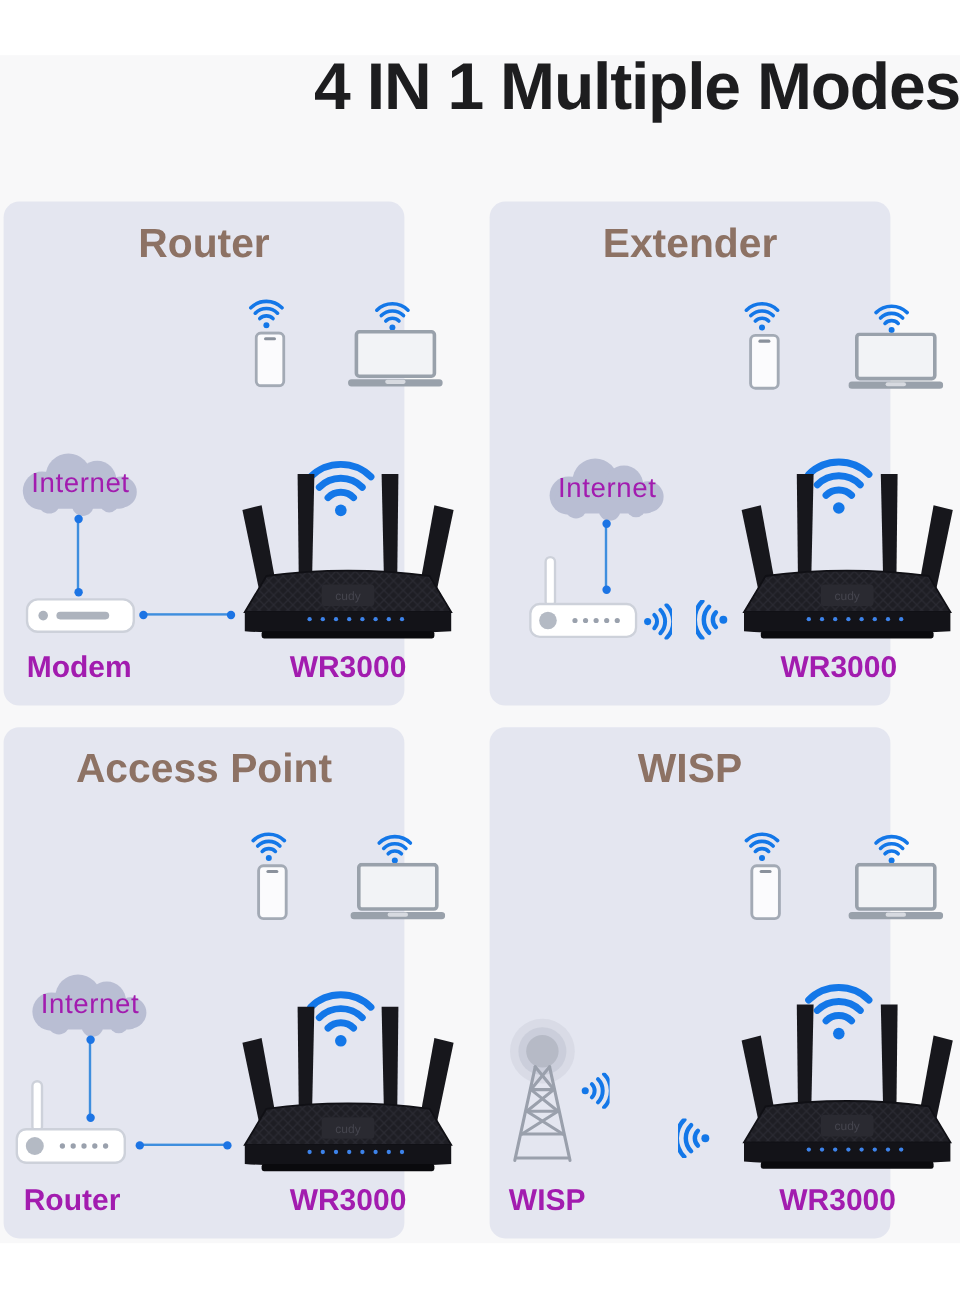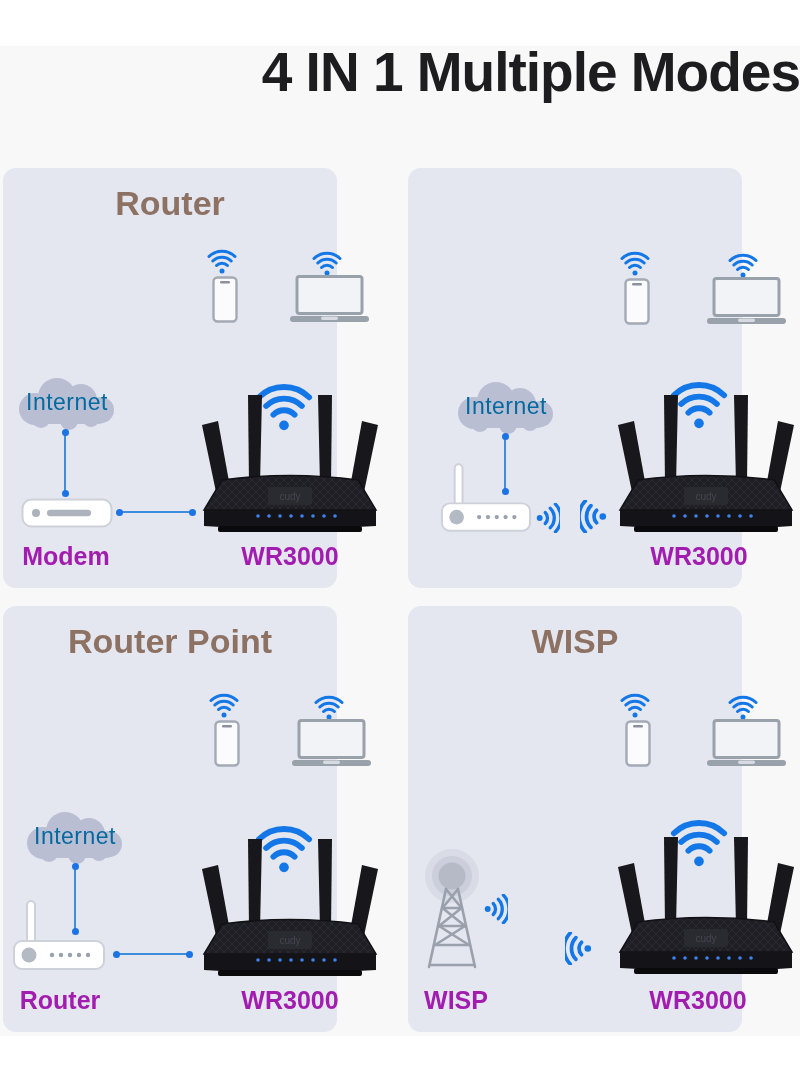--- a/index.html
+++ b/index.html
@@ -23,21 +23,21 @@
     position:absolute;left:0;top:16px;width:100%;margin:0;text-align:center;
     font-size:34px;font-weight:700;color:#8d7264;
   }
   .abs{position:absolute;display:block;}
   .dev-label{
     position:absolute;top:374px;transform:translateX(-50%);
     font-size:25px;font-weight:700;color:#a21caf;white-space:nowrap;
   }
   .cloud-label{
     position:absolute;transform:translateX(-50%);
-    font-size:23px;font-weight:500;color:#0369a1;letter-spacing:0.5px;
+    font-size:23px;font-weight:500;color:#a21caf;letter-spacing:0.5px;
   }
   .link{position:absolute;background:#3e8ede;}
   .link::before,.link::after{content:"";position:absolute;width:7px;height:7px;border-radius:50%;background:#1c74e4;}
   .link.h{height:2px;}
   .link.h::before{left:-3px;top:-2.5px;}
   .link.h::after{right:-3px;top:-2.5px;}
   .link.v{width:2px;}
   .link.v::before{top:-3px;left:-2.5px;}
   .link.v::after{bottom:-3px;left:-2.5px;}
   svg{overflow:visible;}
@@ -200,20 +200,21 @@
     </svg>
   <svg class="abs" style="left:189px;top:224px;width:196px;height:143px">
       <use href="#wr3000"></use>
     </svg>
 
   <span class="dev-label" style="left:63px">Modem</span>
   <span class="dev-label" style="left:287px">WR3000</span>
 </section>
 
 <section class="panel" id="panel-extender">
+  <h2 class="panel-title">Extender</h2>
   <svg class="abs" style="left:212px;top:82px;width:30px;height:26px">
       <use href="#wifi"></use>
     </svg>
   <svg class="abs" style="left:216px;top:110px;width:26px;height:47px">
       <use href="#phone"></use>
     </svg>
   <svg class="abs" style="left:320px;top:84px;width:30px;height:26px">
       <use href="#wifi"></use>
     </svg>
   <svg class="abs" style="left:299px;top:109px;width:79px;height:48px">
@@ -239,21 +240,21 @@
       <use href="#wifi"></use>
     </svg>
   <svg class="abs" style="left:200px;top:224px;width:196px;height:143px">
       <use href="#wr3000"></use>
     </svg>
 
   <span class="dev-label" style="left:291px">WR3000</span>
 </section>
 
 <section class="panel" id="panel-access-point">
-  <h2 class="panel-title">Router Point</h2>
+  <h2 class="panel-title">Access Point</h2>
   <svg class="abs" style="left:206px;top:86px;width:30px;height:26px">
       <use href="#wifi"></use>
     </svg>
   <svg class="abs" style="left:211px;top:114px;width:26px;height:47px">
       <use href="#phone"></use>
     </svg>
   <svg class="abs" style="left:311px;top:88px;width:30px;height:26px">
       <use href="#wifi"></use>
     </svg>
   <svg class="abs" style="left:289px;top:113px;width:79px;height:48px">

